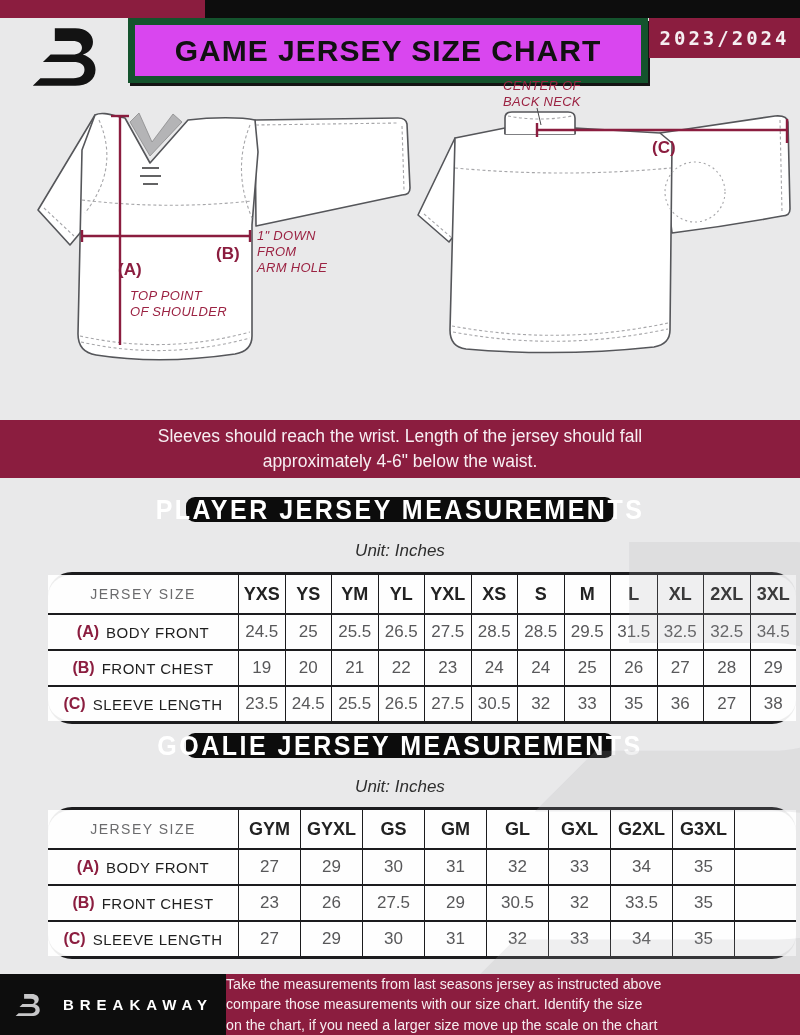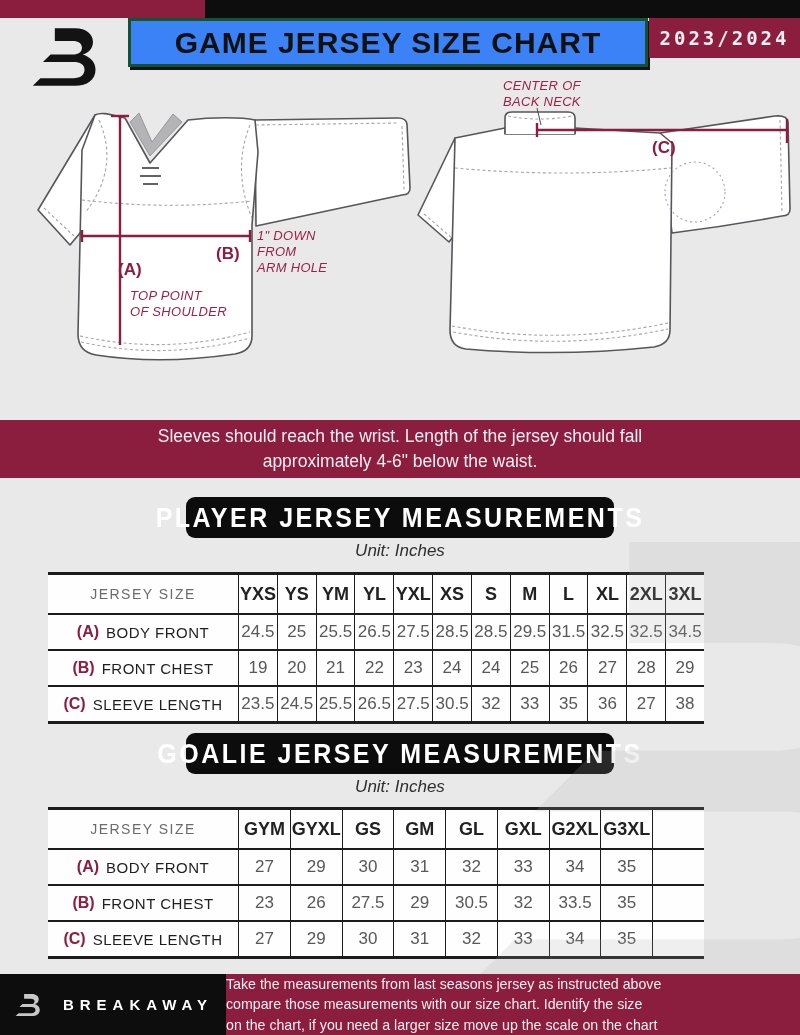--- a/index.html
+++ b/index.html
@@ -8,22 +8,22 @@
     background:#e9e9ea;
     font-family:"Liberation Sans",sans-serif;
     -webkit-font-smoothing:antialiased;
   }
   .abs{position:absolute;}
 
   
   .strip-maroon{left:0;top:0;width:205px;height:18px;background:#8b1d3f;}
   .strip-black{left:205px;top:0;width:595px;height:18px;background:#0d0d0d;}
   .title-box{
-    left:128px;top:18px;width:520px;height:49px;background:#3b82f6;
-    border:3px solid #14532d;box-sizing:border-box;
+    left:128px;top:18px;width:520px;height:65px;background:#d946ef;
+    border:7px solid #14532d;box-sizing:border-box;
     box-shadow:2px 3px 0 #141414;
     display:flex;align-items:center;justify-content:center;
   }
   .title-box span{font-size:30px;font-weight:bold;letter-spacing:1px;color:#111;}
   .season-box{
     left:649px;top:18px;width:151px;height:40px;background:#8b1d3f;
     display:flex;align-items:center;justify-content:center;
   }
   .season-box span{
     font-family:"DejaVu Sans Mono",monospace;font-weight:bold;
@@ -39,30 +39,30 @@
   
   .banner{
     left:0;top:420px;width:800px;height:58px;background:#8b1d3f;
     display:flex;flex-direction:column;align-items:center;justify-content:center;
   }
   .banner div{color:#f7eef2;font-size:17.5px;line-height:25px;}
 
   
   .pill{
     left:50%;transform:translateX(-50%);
-    width:428px;height:41px;background:#0c0c0c;border-radius:9px;
+    width:428px;height:25px;background:#0c0c0c;border-radius:9px;
     display:flex;align-items:center;justify-content:center;
   }
   .pill span{color:#fff;font-weight:bold;font-size:25px;letter-spacing:2.5px;transform:scaleY(1.1);white-space:nowrap;}
   .unit{left:0;width:800px;text-align:center;font-style:italic;font-size:17px;color:#2e2e2e;}
 
   
   .table{
-    left:48px;width:656px;
-    border-top:3px solid #1c1c1e;border-bottom:3px solid #1c1c1e;
+    left:48px;width:748px;
+    border-top:3px solid #1c1c1e;border-bottom:3px solid #1c1c1e;border-radius:24px;
   }
   .trow{display:grid;grid-template-columns:190px repeat(var(--cols),1fr);}
   .trow + .trow{border-top:2.5px solid #1c1c1e;}
   .cell{
     background:rgba(255,255,255,.92);
     display:flex;align-items:center;justify-content:center;
     min-height:34px;box-sizing:border-box;
   }
   .hrow .cell{min-height:38px;}
   .cell.data{border-left:1.5px solid #1c1c1e;}

